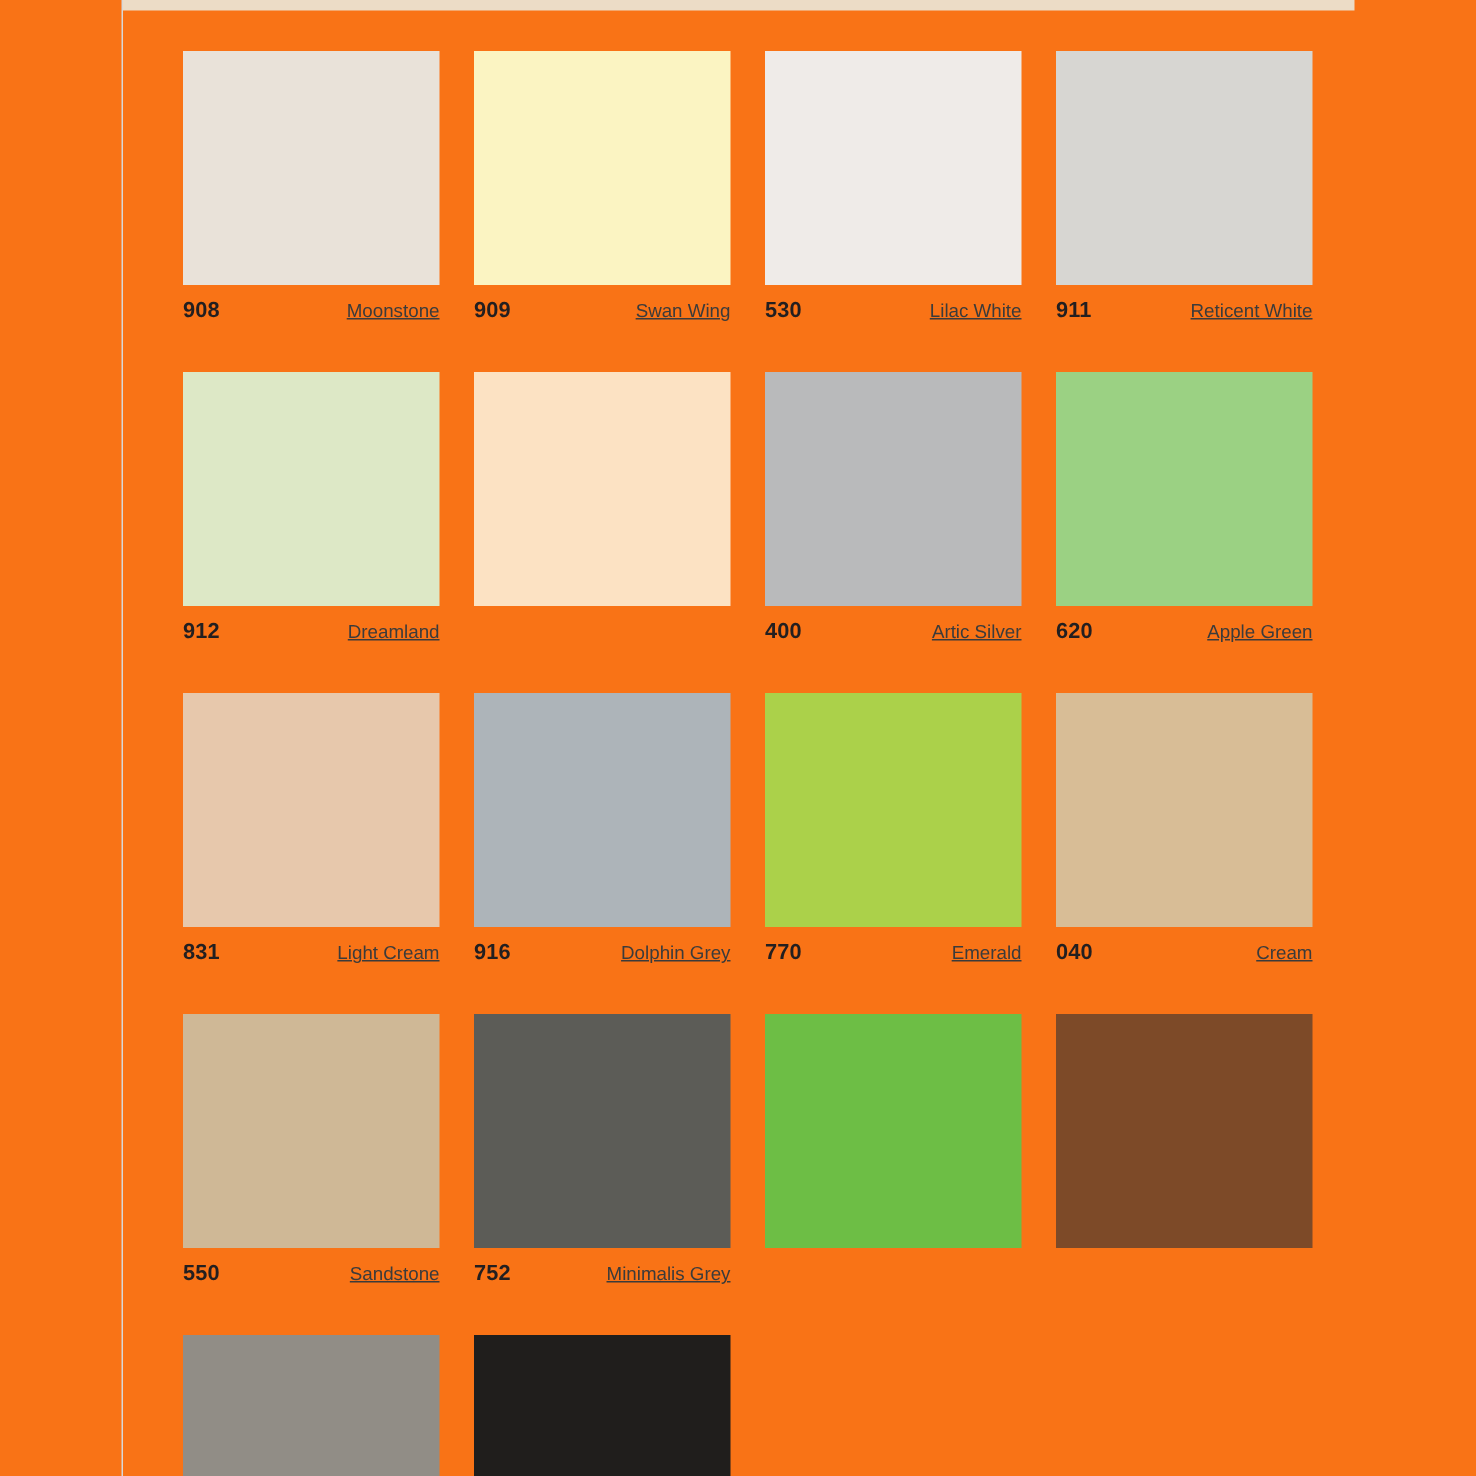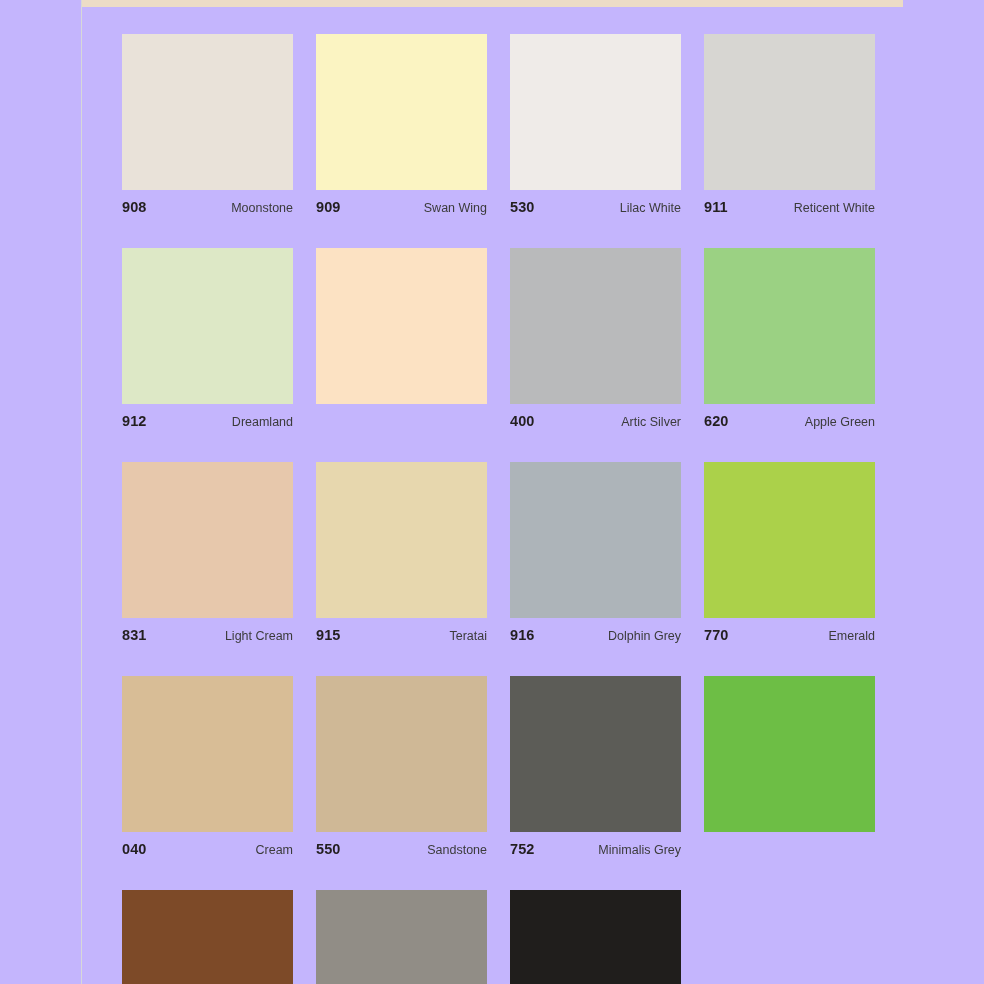--- a/index.html
+++ b/index.html
@@ -11,21 +11,21 @@
     width: 984px;
     height: 984px;
     background: #ffffff;
     font-family: "Liberation Sans", sans-serif;
     overflow: hidden;
     position: relative;
   }
   #page {
     position: absolute;
     inset: 0;
-    background: #c4b5fd;
+    background: #f97316;
   }
   
   #left-rule {
     position: absolute;
     left: 81px;
     top: 0;
     width: 1px;
     height: 984px;
     background: #d8d8d8;
   }
@@ -69,20 +69,21 @@
     color: #231f20;
     letter-spacing: 0.1px;
     white-space: nowrap;
   }
   .swatch-name {
     font-size: 12.5px;
     font-weight: normal;
     color: #3b3b3b;
     text-align: right;
     white-space: nowrap;
+    text-decoration: underline;
   }
 </style>
 </head>
 <body>
 
 <div id="page">
   <div id="left-rule"></div>
   <div id="top-band"></div>
   <div id="grid">
       <div class="swatch-cell">
@@ -138,27 +139,20 @@
         </div>
       </div>
       <div class="swatch-cell">
         <div class="swatch-chip" style="background: rgb(231, 200, 172);"></div>
         <div class="swatch-caption">
           <span class="swatch-code">831</span>
           <span class="swatch-name">Light Cream</span>
         </div>
       </div>
       <div class="swatch-cell">
-        <div class="swatch-chip" style="background: rgb(231, 215, 174);"></div>
-        <div class="swatch-caption">
-          <span class="swatch-code">915</span>
-          <span class="swatch-name">Teratai</span>
-        </div>
-      </div>
-      <div class="swatch-cell">
         <div class="swatch-chip" style="background: rgb(173, 180, 185);"></div>
         <div class="swatch-caption">
           <span class="swatch-code">916</span>
           <span class="swatch-name">Dolphin Grey</span>
         </div>
       </div>
       <div class="swatch-cell">
         <div class="swatch-chip" style="background: rgb(171, 209, 74);"></div>
         <div class="swatch-caption">
           <span class="swatch-code">770</span>

